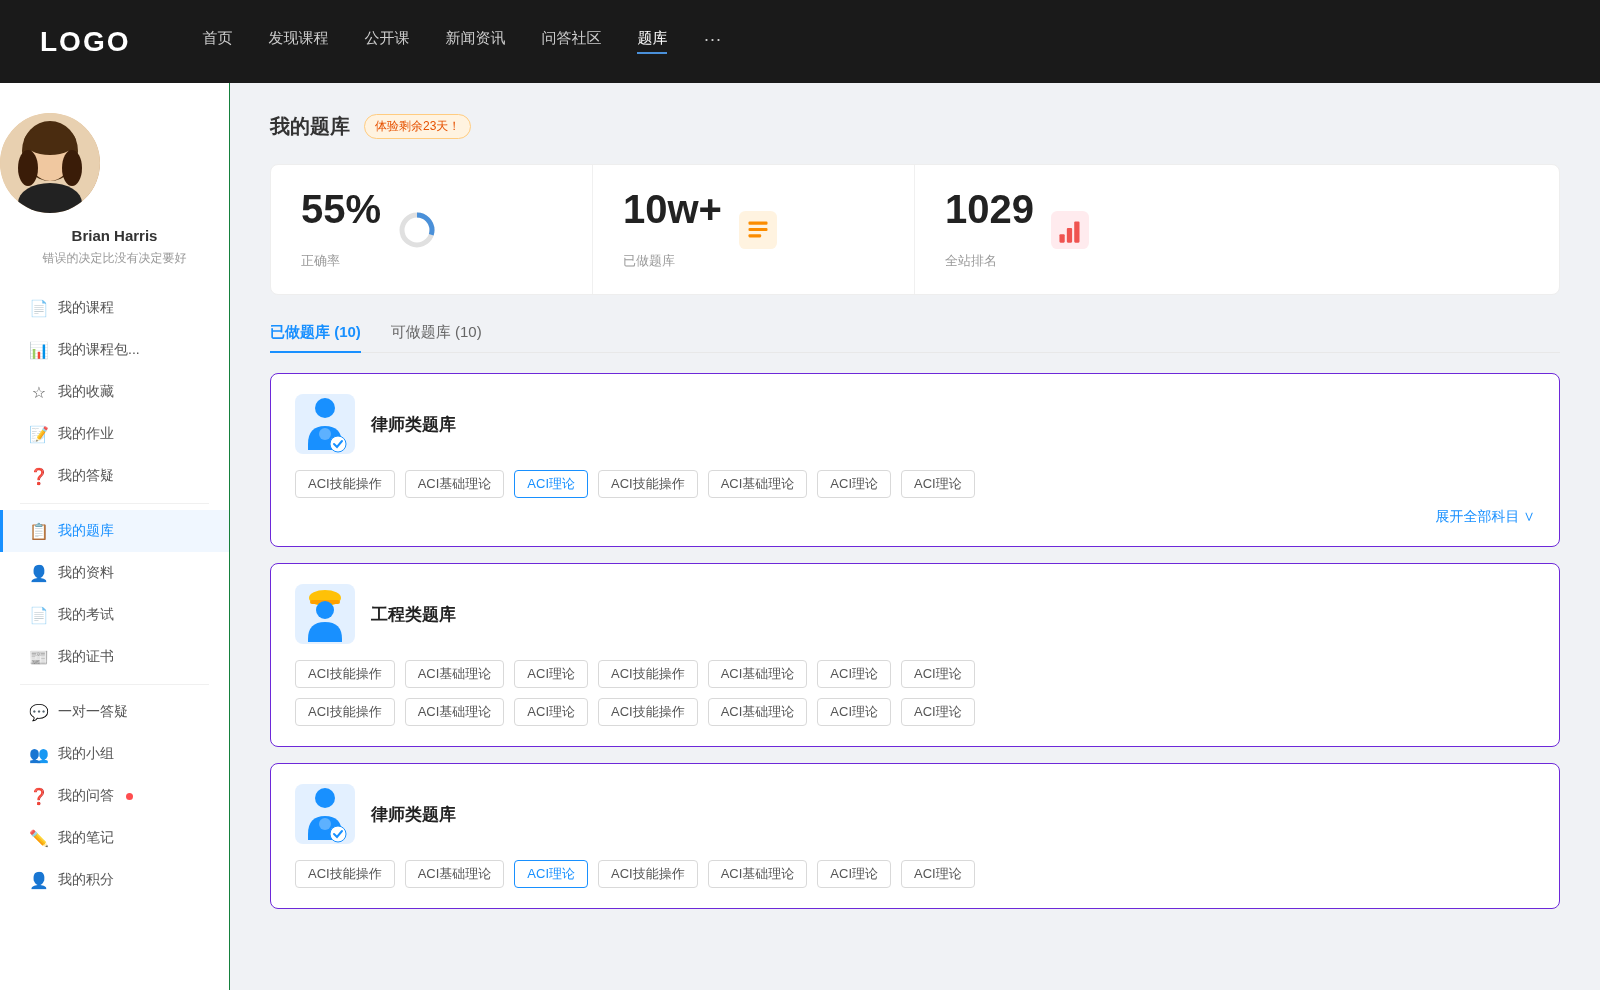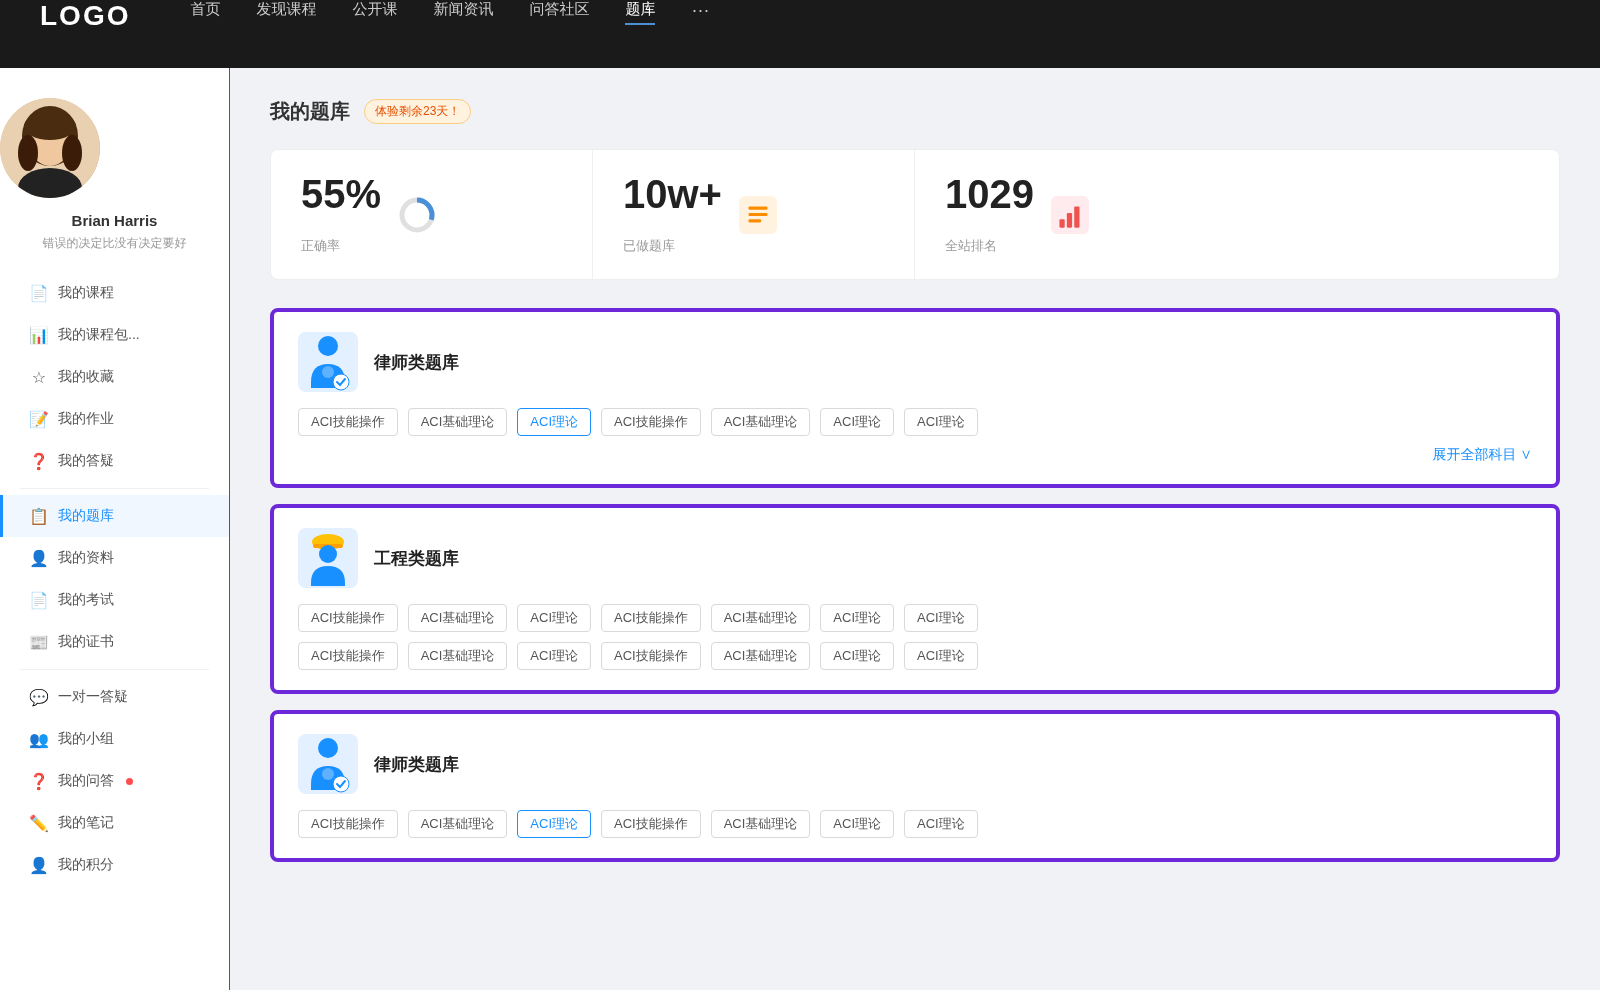--- a/index.html
+++ b/index.html
@@ -1,40 +1,41 @@
 <!DOCTYPE html>
 <html><head>
   <meta charset="utf-8">
   <style>
     * { box-sizing: border-box; margin: 0; padding: 0; }
     body { font-family: -apple-system, BlinkMacSystemFont, 'PingFang SC', 'Microsoft YaHei', sans-serif; background: #f0f2f5; color: #333; }
 
     
     .navbar {
       background: #1a1a1a;
-      height: 68px;
-      display: flex;
-      align-items: flex-start;
+      height: 83px;
+      display: flex;
+      align-items: center;
       padding: 0 40px;
       position: sticky;
       top: 0;
       z-index: 100;
     }
     .navbar-logo {
       font-size: 28px;
       font-weight: 900;
       color: #fff;
       letter-spacing: 2px;
       margin-right: 60px;
       min-width: 80px;
     }
     .navbar-links {
       display: flex;
       gap: 36px;
       flex: 1;
+      margin-left: 12px;
     }
     .navbar-link {
       color: #ccc;
       font-size: 15px;
       cursor: pointer;
       position: relative;
       padding-bottom: 4px;
     }
     .navbar-link.active {
       color: #fff;
@@ -266,21 +267,21 @@
       height: 2px;
       background: #1890ff;
     }
 
     
     .topic-card {
       background: #fff;
       border-radius: 8px;
       padding: 20px 24px;
       margin-bottom: 16px;
-      border: 4px solid #6d28d9;
+      border: 1px solid #6d28d9;
     }
     .topic-card-header {
       display: flex;
       align-items: center;
       gap: 16px;
       margin-bottom: 16px;
     }
     .topic-icon {
       width: 60px; height: 60px;
       border-radius: 8px;
@@ -474,20 +475,24 @@
           <svg viewBox="0 0 36 36" width="38" height="38">
             <rect width="36" height="36" rx="6" fill="#ffebee"></rect>
             <rect x="8" y="22" width="5" height="8" rx="1" fill="#ef5350"></rect>
             <rect x="15" y="16" width="5" height="14" rx="1" fill="#ef5350"></rect>
             <rect x="22" y="10" width="5" height="20" rx="1" fill="#ef5350"></rect>
           </svg>
         </div>
       </div>
     </div>
 
+    <div class="tabs-row">
+      <span class="tab-item active">已做题库 (10)</span>
+      <span class="tab-item">可做题库 (10)</span>
+    </div>
 
     <div class="topic-card">
       <div class="topic-card-header">
         <div class="topic-icon">
           <svg viewBox="0 0 50 60" width="50" height="60">
 
             <circle cx="25" cy="14" r="10" fill="#1890ff"></circle>
             <path d="M8 50 Q8 32 25 32 Q42 32 42 50 L42 56 L8 56 Z" fill="#1890ff"></path>
 
             <circle cx="25" cy="40" r="6" fill="white" opacity="0.3"></circle>

